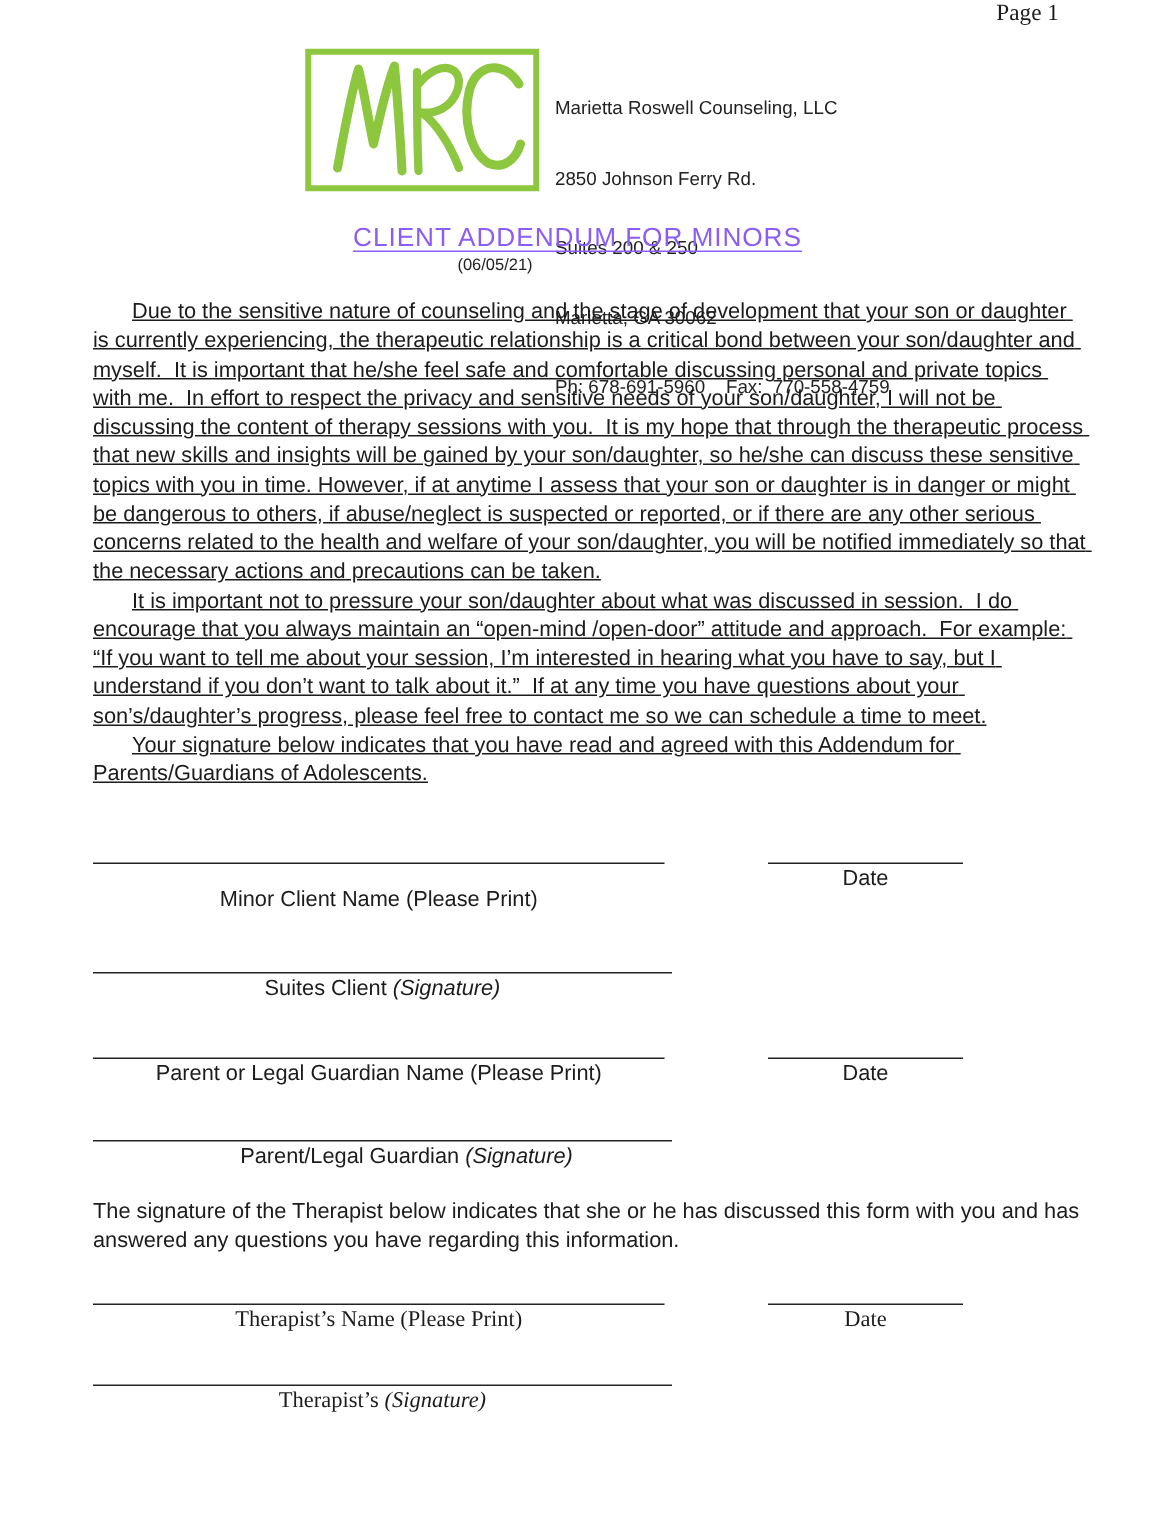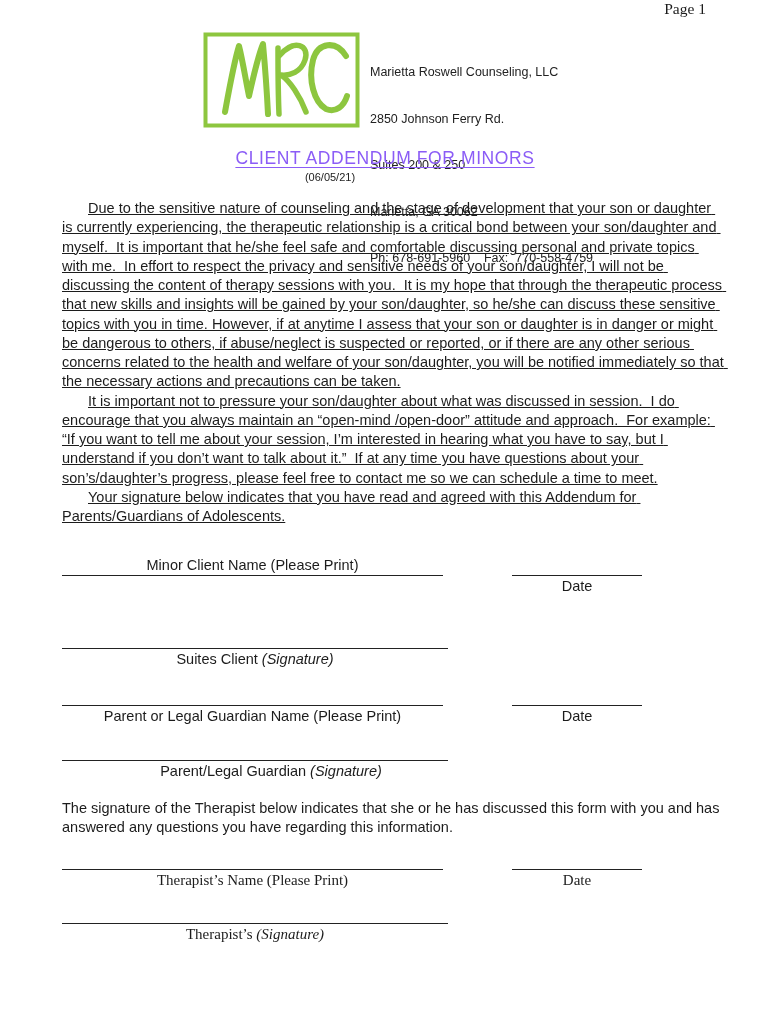--- a/index.html
+++ b/index.html
@@ -92,21 +92,21 @@
   <div class="doc-revision">(06/05/21)</div>
 
   <div class="body-text">
     <p>Due to the sensitive nature of counseling and the stage of development that your son or daughter is currently experiencing, the therapeutic relationship is a critical bond between your son/daughter and myself.  It is important that he/she feel safe and comfortable discussing personal and private topics with me.  In effort to respect the privacy and sensitive needs of your son/daughter, I will not be discussing the content of therapy sessions with you.  It is my hope that through the therapeutic process that new skills and insights will be gained by your son/daughter, so he/she can discuss these sensitive topics with you in time. However, if at anytime I assess that your son or daughter is in danger or might be dangerous to others, if abuse/neglect is suspected or reported, or if there are any other serious concerns related to the health and welfare of your son/daughter, you will be notified immediately so that the necessary actions and precautions can be taken.</p>
     <p>It is important not to pressure your son/daughter about what was discussed in session.  I do encourage that you always maintain an “open-mind /open-door” attitude and approach.  For example: “If you want to tell me about your session, I’m interested in hearing what you have to say, but I understand if you don’t want to talk about it.”  If at any time you have questions about your son’s/daughter’s progress, please feel free to contact me so we can schedule a time to meet.</p>
     <p>Your signature below indicates that you have read and agreed with this Addendum for Parents/Guardians of Adolescents.</p>
   </div>
 
   <div class="sig-line" style="left:62px; top:575px; width:381px;"></div>
   <div class="sig-line" style="left:512px; top:575px; width:130px;"></div>
-  <div class="sig-label" style="left:62px; top:557px; width:381px;">Minor Client Name (Please Print)</div>
+  <div class="sig-label" style="left:62px; top:592px; width:381px;">Minor Client Name (Please Print)</div>
   <div class="sig-label" style="left:512px; top:578px; width:130px;">Date</div>
 
   <div class="sig-line" style="left:62px; top:648px; width:386px;"></div>
   <div class="sig-label" style="left:62px; top:651px; width:386px;"><span>Suites Client </span><em>(Signature)</em></div>
 
   <div class="sig-line" style="left:62px; top:705px; width:381px;"></div>
   <div class="sig-line" style="left:512px; top:705px; width:130px;"></div>
   <div class="sig-label" style="left:62px; top:708px; width:381px;">Parent or Legal Guardian Name (Please Print)</div>
   <div class="sig-label" style="left:512px; top:708px; width:130px;">Date</div>
 

